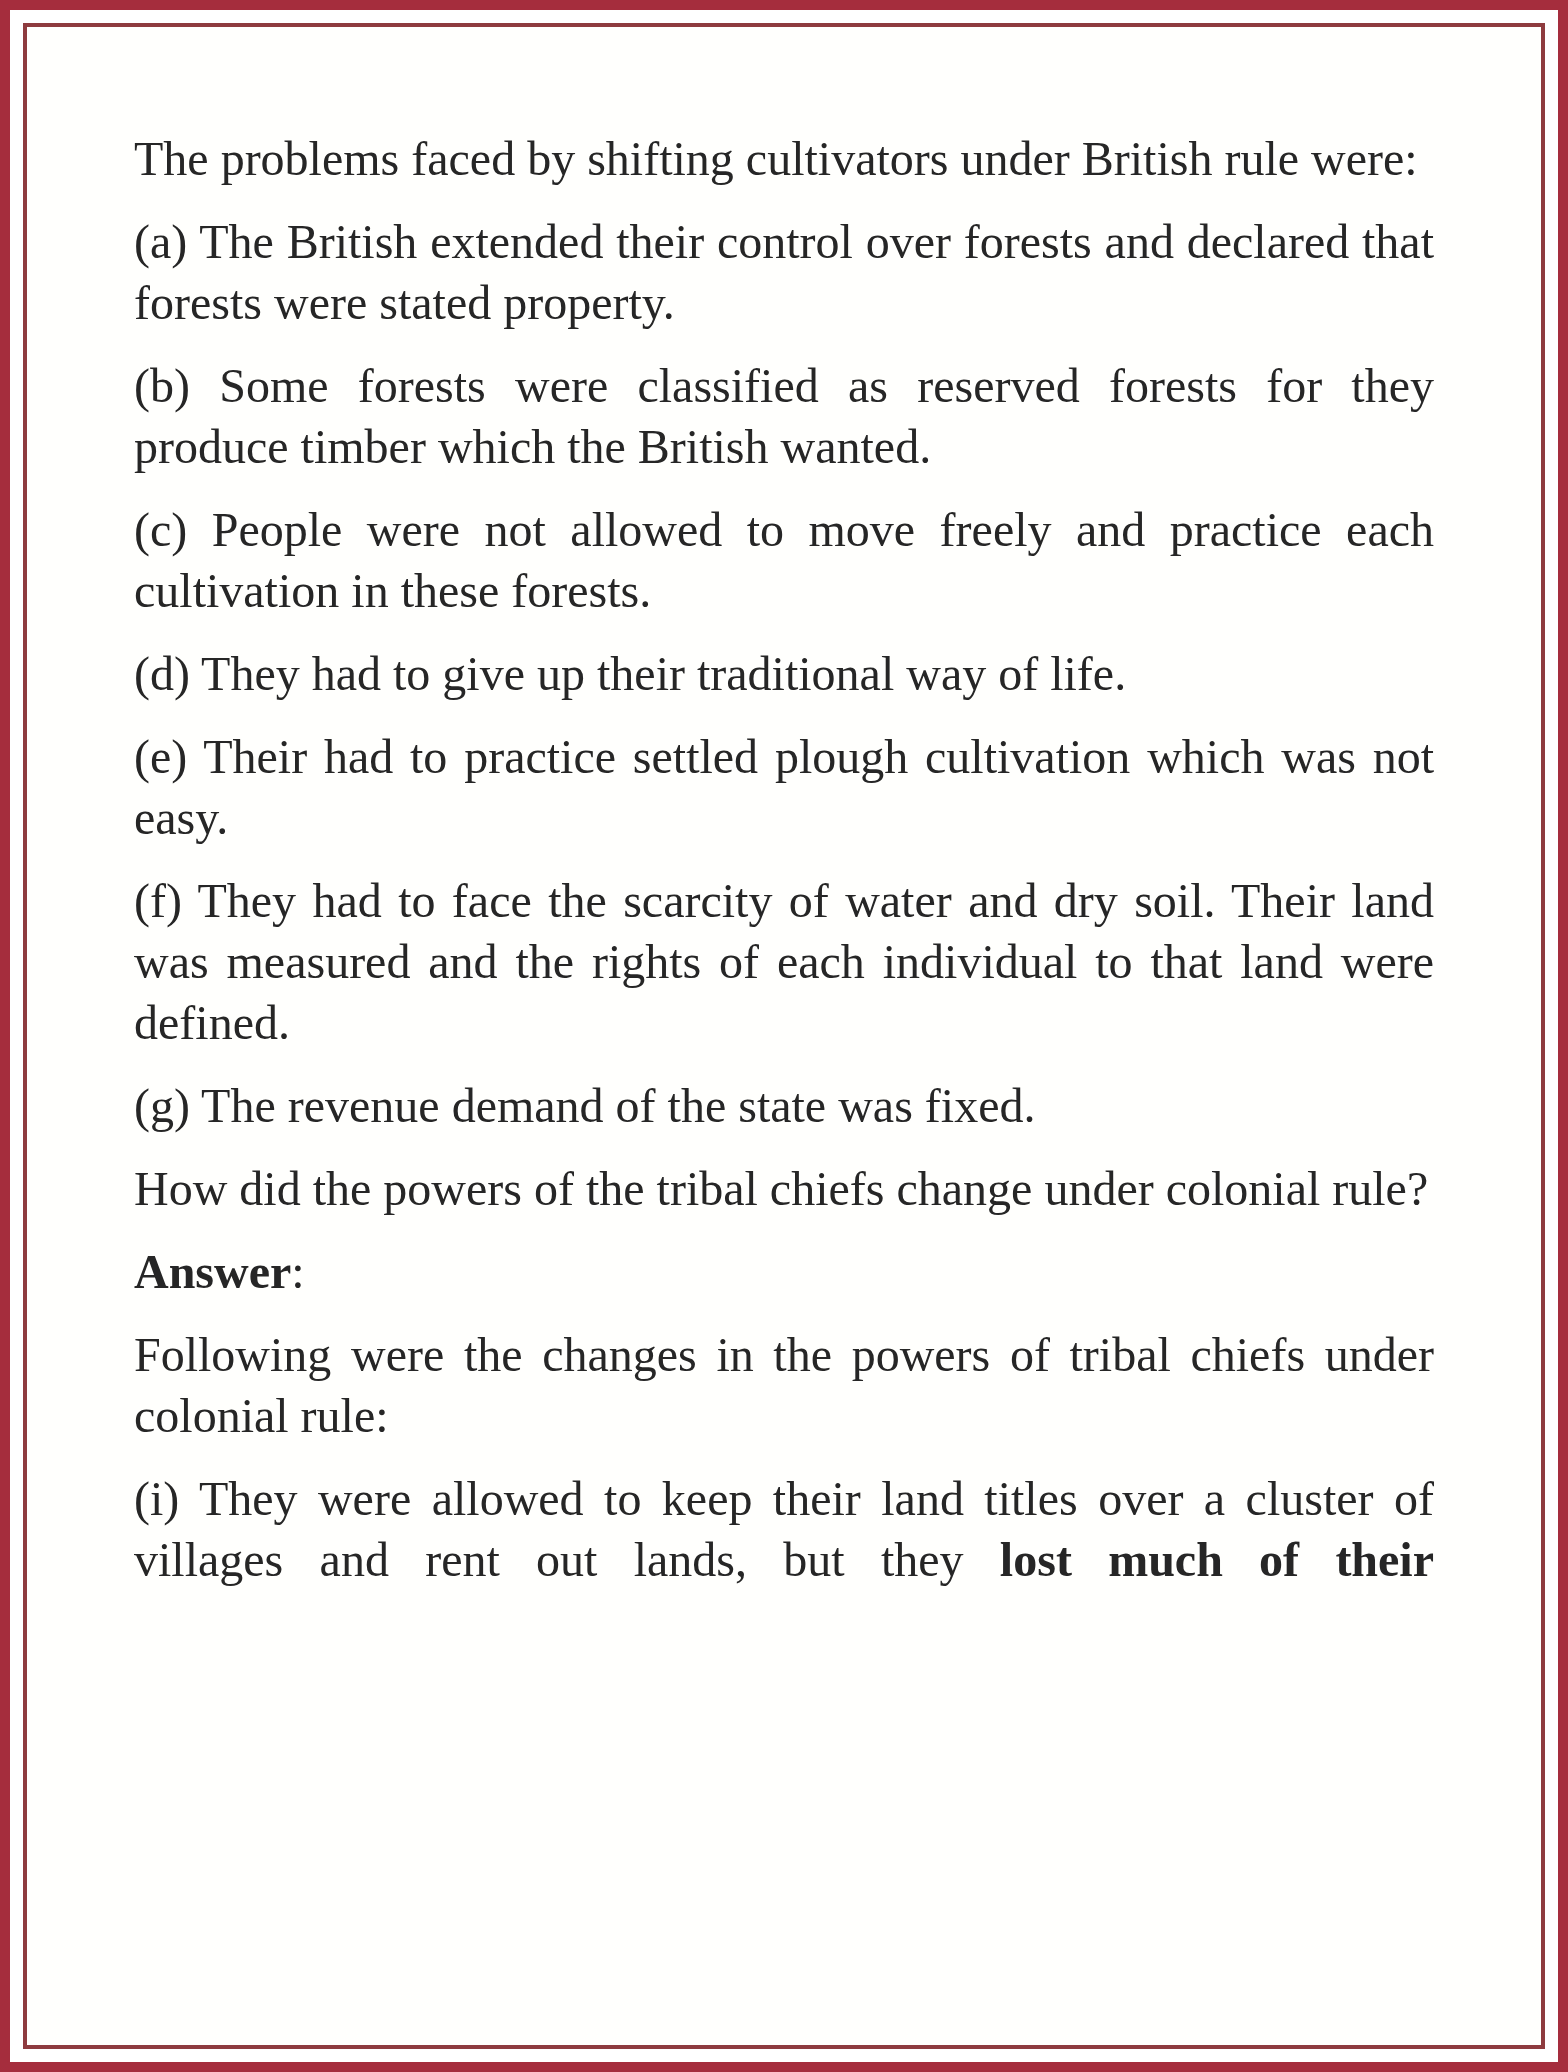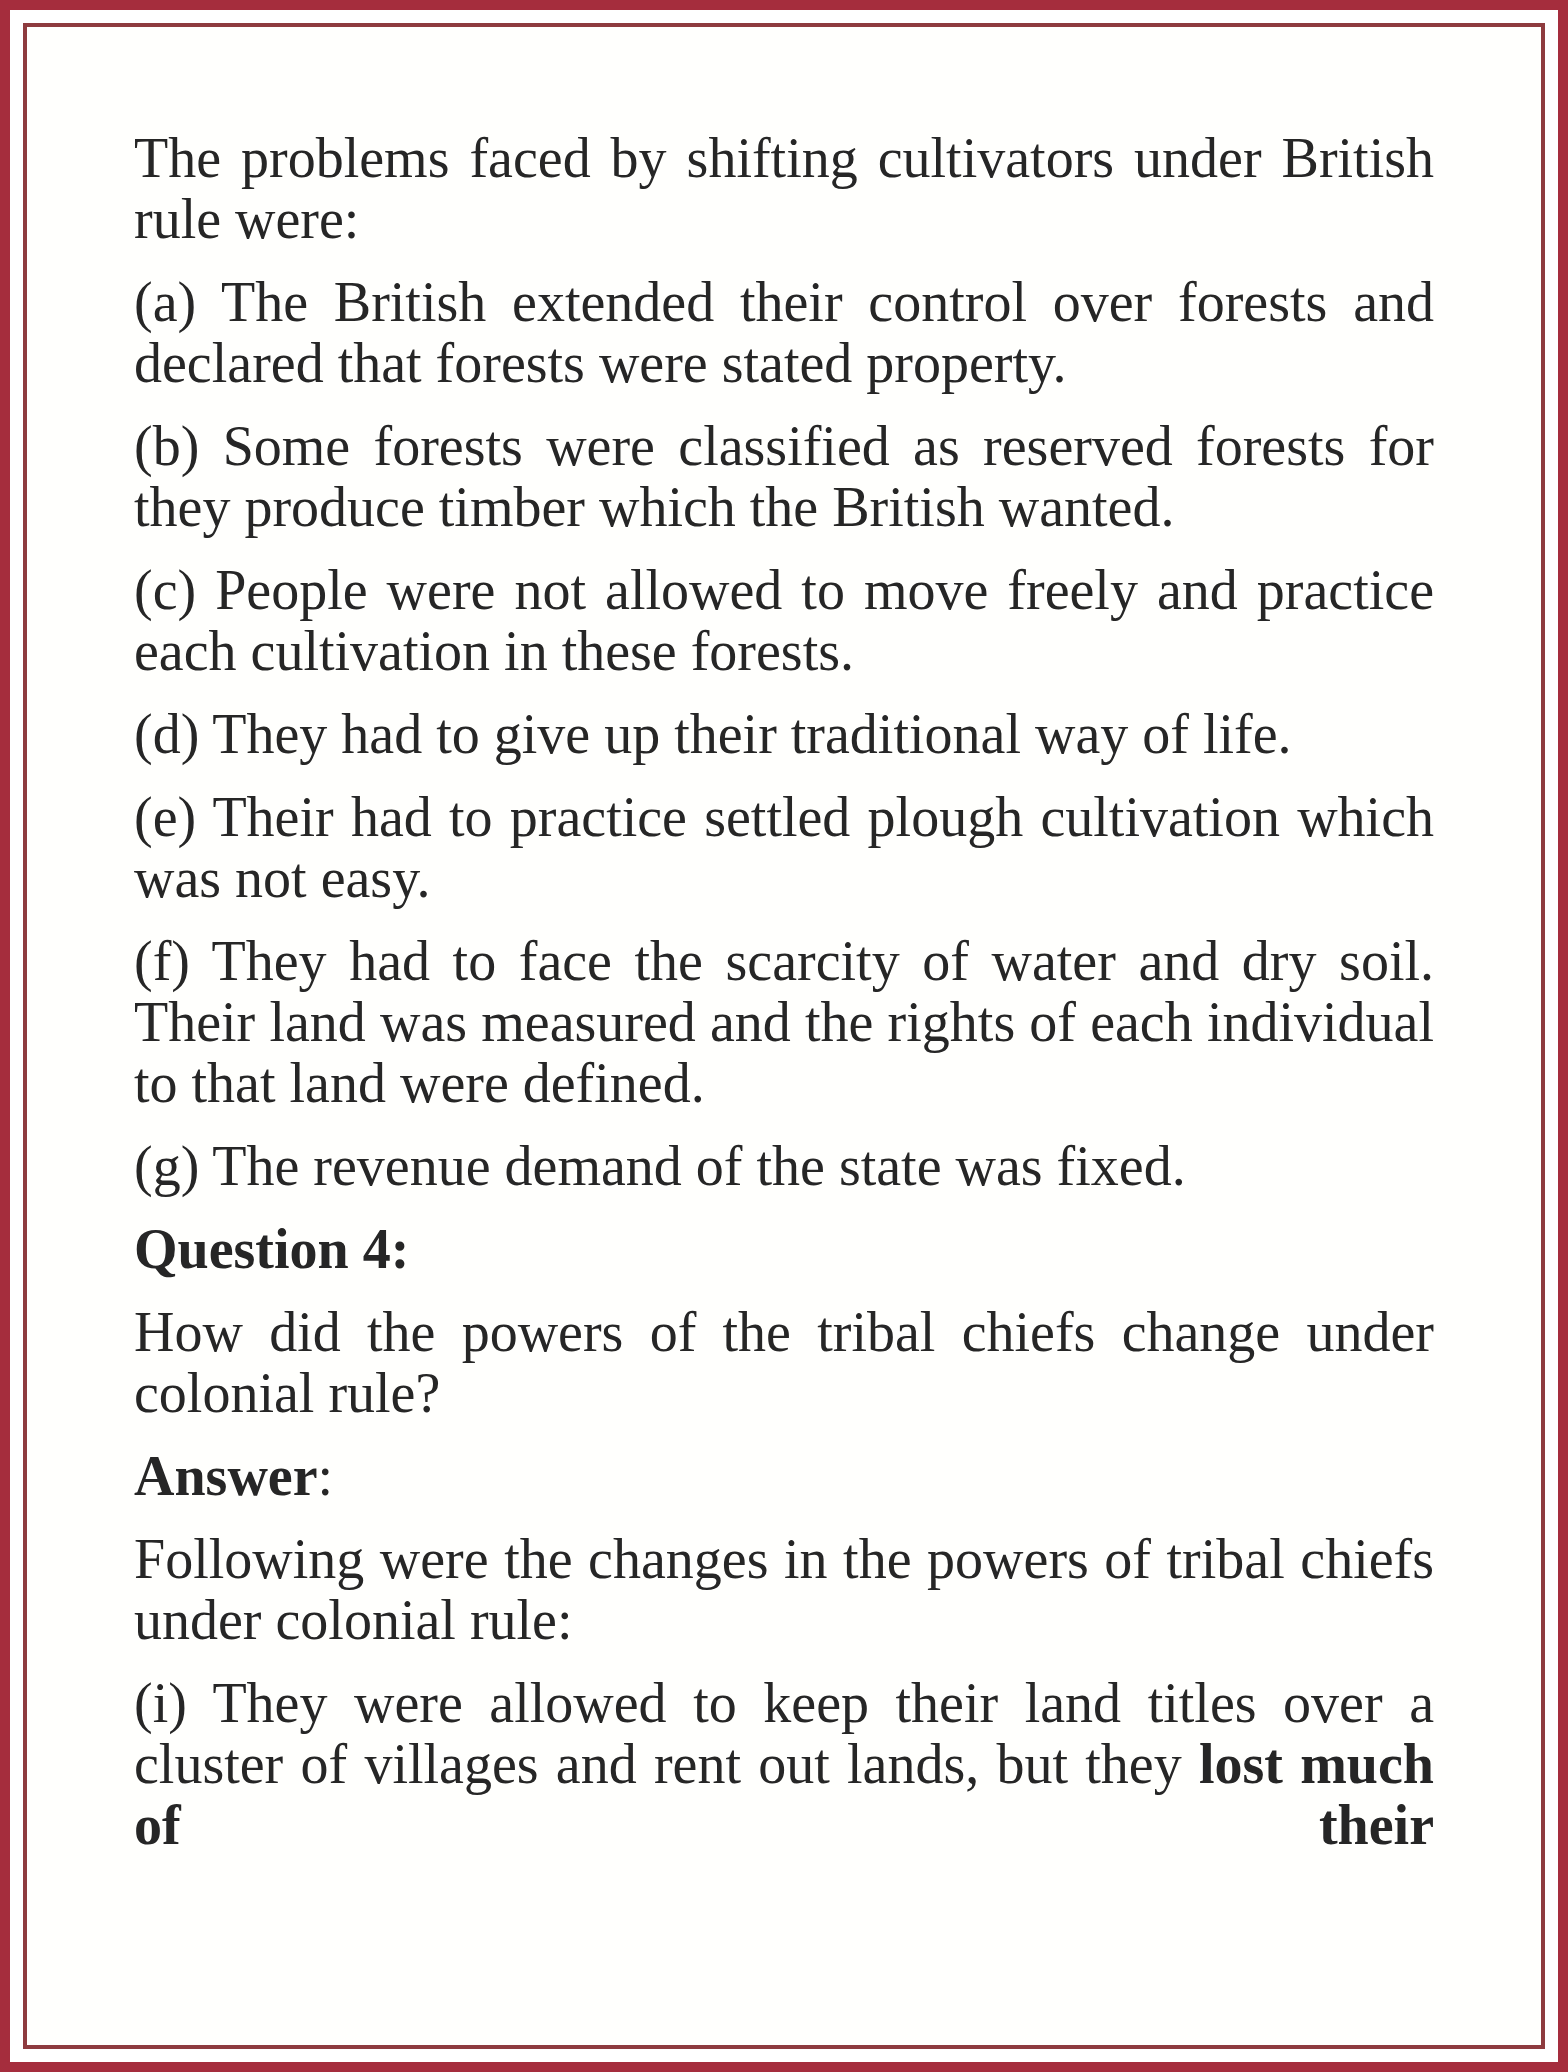--- a/index.html
+++ b/index.html
@@ -17,21 +17,21 @@
   .inner-border {
     position: absolute; left: 13px; top: 13px; right: 13px; bottom: 13px;
     box-sizing: border-box;
     border: 4px solid #8e3b3f;
     background: #fffffd;
   }
   .content {
     position: absolute;
     left: 134px; top: 128px; width: 1300px;
     font-family: "Liberation Serif", "DejaVu Serif", serif;
-    font-size: 56px;
+    font-size: 48px;
     line-height: 61px;
     color: #262626;
   }
   .para {
     margin: 0 0 22px 0;
     text-align: justify;
     text-align-last: left;
   }
   .heading { font-weight: bold; }
   .bold { font-weight: bold; margin-top: 47px; }
@@ -48,20 +48,19 @@
   <p class="para">The problems faced by shifting cultivators under British rule were:</p>
 
   <p class="para">(a) The British extended their control over forests and declared that forests were stated property.</p>
   <p class="para">(b) Some forests were classified as reserved forests for they produce timber which the British wanted.</p>
   <p class="para">(c) People were not allowed to move freely and practice each cultivation in these forests.</p>
   <p class="para">(d) They had to give up their traditional way of life.</p>
   <p class="para">(e) Their had to practice settled plough cultivation which was not easy.</p>
   <p class="para">(f) They had to face the scarcity of water and dry soil. Their land was measured and the rights of each individual to that land were defined.</p>
   <p class="para">(g) The revenue demand of the state was fixed.</p>
 
-  <p class="para heading">Question 4:</p>
   <p class="para">How did the powers of the tribal chiefs change under colonial rule?</p>
 
   <p class="para"><span class="bold">Answer</span><span>:</span></p>
   <p class="para">Following were the changes in the powers of tribal chiefs under colonial rule:</p>
 
   <p class="para justify-last"><span>(i) They were allowed to keep their land titles over a cluster of villages and rent out lands, but they </span><span class="bold">lost much of their</span></p>
 </div>
 
 </body></html>

